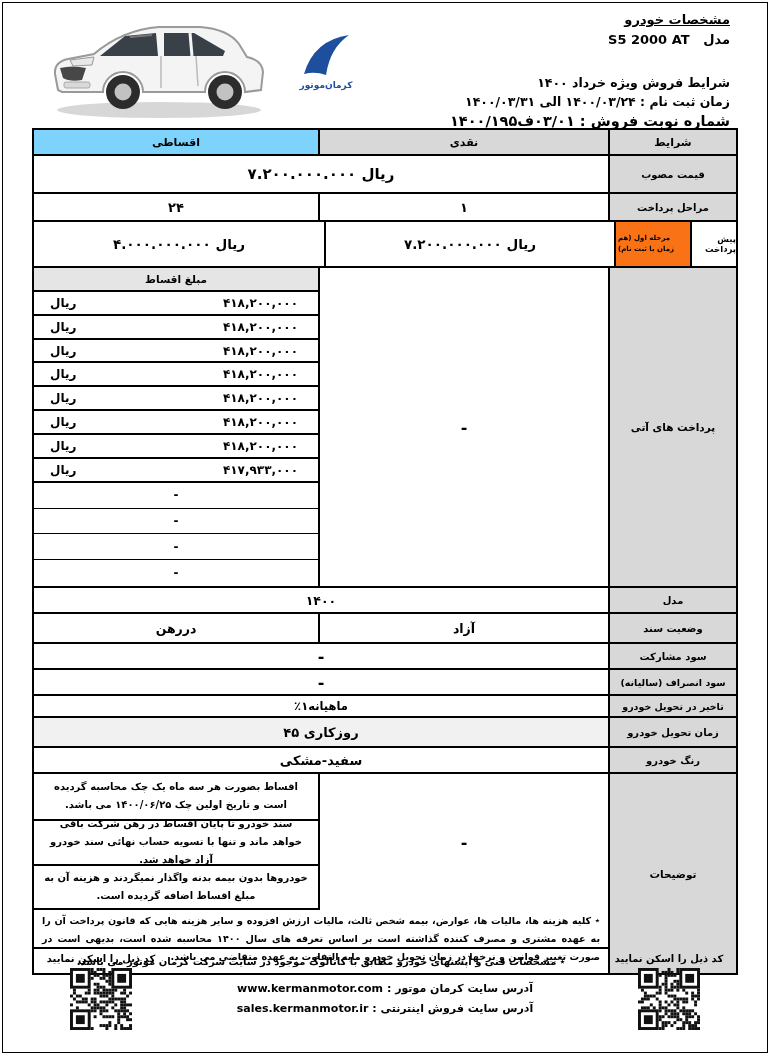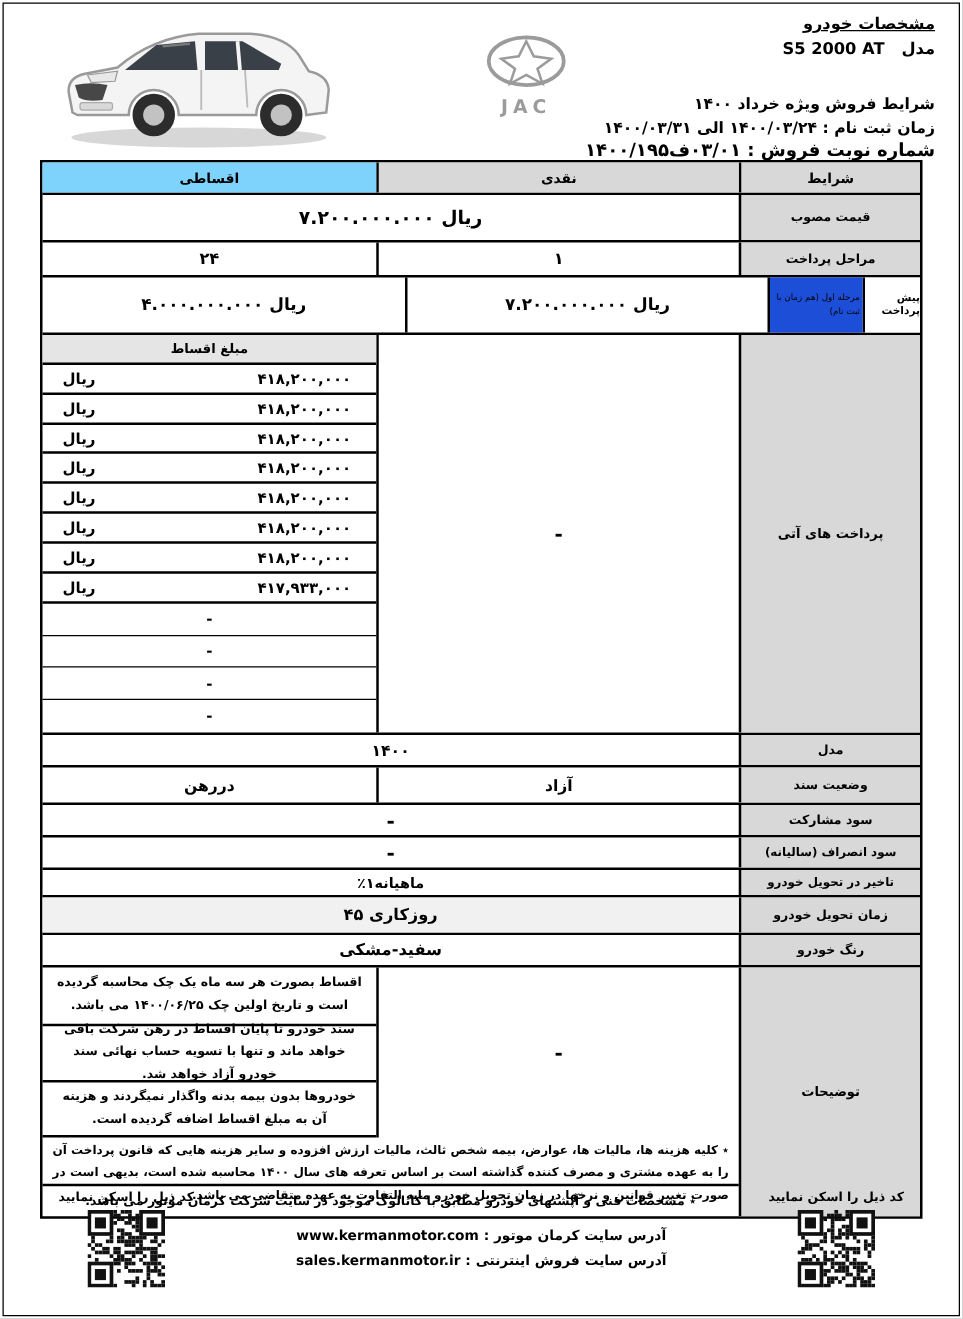--- a/index.html
+++ b/index.html
@@ -4,42 +4,42 @@
 <style>
   * { margin:0; padding:0; box-sizing:border-box; }
   body { background:#888; font-family:"DejaVu Sans", sans-serif; }
   .page { position:relative; width:770px; height:1055px; background:#fff; margin:0 auto; overflow:hidden; color:#000; }
   .page-frame { position:absolute; inset:2px; border:1.5px solid #000; pointer-events:none; }
 
   
   .car-wrap { position:absolute; left:40px; top:10px; width:238px; height:114px; }
   .logo-kerman { position:absolute; left:296px; top:32px; width:60px; height:62px; }
   .logo-jac { position:absolute; left:388px; top:26px; width:66px; height:68px; }
-  .title-block { position:absolute; right:22px; top:12px; direction:rtl; text-align:right; font-weight:bold; }
+  .title-block { position:absolute; right:40px; top:12px; direction:rtl; text-align:right; font-weight:bold; }
   .title-block .t1 { font-size:13px; text-decoration:underline; margin-bottom:5px; }
   .title-block .t2 { font-size:13px; margin-bottom:4px; }
   .title-block .t3 { font-size:12.5px; margin-bottom:4px;margin-top:28px; }
   .title-block .t4 { font-size:12.5px; margin-bottom:4px; }
   .title-block .t5 { font-size:14.5px; }
 
   
   .spec-table { position:absolute; left:32px; top:128px; width:706px; border:2px solid #000; background:#fff; }
   .row { display:flex; direction:rtl; border-bottom:2px solid #000; align-items:stretch; }
   .row.last { border-bottom:none; }
   .cell { display:flex; align-items:center; justify-content:center; text-align:center; }
-  .lab { width:145px; background:#d8d8d8; border-left:2px solid #000; font-weight:bold; font-size:10px; padding:0 3px; }
+  .lab { width:128px; background:#d8d8d8; border-left:2px solid #000; font-weight:bold; font-size:10px; padding:0 3px; }
   .cash { width:290px; border-left:2px solid #000; }
   .span2 { flex:1; }
   .inst { flex:1; }
   .bold { font-weight:bold; }
 
   .price-val { font-size:15px; font-weight:bold; }
   .dp-split { width:122px; border-left:2px solid #000; display:flex; direction:rtl; align-items:stretch; }
   .dp-main { width:46px; background:#fff; border-left:2px solid #000; display:flex; align-items:center; justify-content:center; font-weight:bold; font-size:8.5px; }
-  .dp-sub { flex:1; background:#1d4ed8; display:flex; align-items:center; justify-content:center; font-weight:normal; font-size:7px; padding:0 2px; text-align:right; line-height:1.6; }
+  .dp-sub { flex:1; background:#f97316; display:flex; align-items:center; justify-content:center; font-weight:bold; font-size:7px; padding:0 2px; text-align:left; line-height:1.6; }
 
   .inst-col { flex:1; display:flex; flex-direction:column; }
   .inst-head { height:24px; background:#e5e5e5; border-bottom:2px solid #000; display:flex; align-items:center; justify-content:center; font-weight:bold; font-size:10.5px; }
   .inst-row { height:24px; border-bottom:2px solid #000; display:flex; direction:rtl; align-items:center; justify-content:space-between; padding:0 20px 0 16px; font-weight:bold; font-size:12px; }
   .dash-row { height:26px; border-bottom:1.5px solid #000; display:flex; align-items:center; justify-content:center; font-weight:bold; font-size:12px; }
   .dash-row:last-child { border-bottom:none; }
 
   .notes-wrap { flex:1; display:flex; flex-direction:column; }
   .notes-top { display:flex; direction:rtl; height:136px; }
   .notes-cash { width:290px; border-left:2px solid #000; display:flex; align-items:center; justify-content:center; font-weight:bold; }
@@ -78,28 +78,27 @@
       <path d="M30,50 L54,47 L52,55 L33,56 Z" fill="#e8e8e8" stroke="#999" stroke-width="1"></path>
       <rect x="24" y="72" width="26" height="6" rx="2" fill="#d9d9d9" stroke="#aaa" stroke-width="1"></rect>
       <circle cx="83" cy="82" r="17" fill="#2c2c2c"></circle>
       <circle cx="83" cy="82" r="8.5" fill="#c2c2c2"></circle>
       <circle cx="185" cy="82" r="17" fill="#2c2c2c"></circle>
       <circle cx="185" cy="82" r="8.5" fill="#c2c2c2"></circle>
       <path d="M90,27 L112,25" stroke="#777" stroke-width="2"></path>
     </svg>
   </div>
 
-
-  <div class="logo-jac">
-    <svg viewBox="0 0 66 70" width="66" height="70">
-      <ellipse cx="33" cy="23" rx="30" ry="19" fill="none" stroke="#9b9b9b" stroke-width="3"></ellipse>
-      <path d="M33,7 L39,19 L53,21 L42,29 L46,41 L33,34 L20,41 L24,29 L13,21 L27,19 Z" fill="none" stroke="#9b9b9b" stroke-width="2"></path>
-      <text x="33" y="64" text-anchor="middle" font-size="15" font-weight="bold" fill="#9b9b9b" letter-spacing="4">JAC</text>
+  <div class="logo-kerman">
+    <svg viewBox="0 0 60 64" width="60" height="64">
+      <path d="M8,42 Q18,8 53,3 Q34,16 30,43 Q19,39 8,42 Z" fill="#1d4f9e"></path>
+      <text x="30" y="56" text-anchor="middle" font-size="9" font-weight="bold" fill="#1d4f9e">کرمان‌موتور</text>
     </svg>
   </div>
+
 
   <div class="title-block">
     <div class="t1">مشخصات خودرو</div>
     <div class="t2">
       <span>مدل</span>&nbsp;&nbsp;
       <span dir="ltr">S5 2000 AT</span>
     </div>
     <div class="t3">شرایط  فروش ویژه خرداد ۱۴۰۰</div>
     <div class="t4">زمان ثبت نام : ۱۴۰۰/۰۳/۲۴ الی ۱۴۰۰/۰۳/۳۱</div>
     <div class="t5">شماره نوبت فروش : ۰۳/۰۱ف۱۴۰۰/۱۹۵</div>

